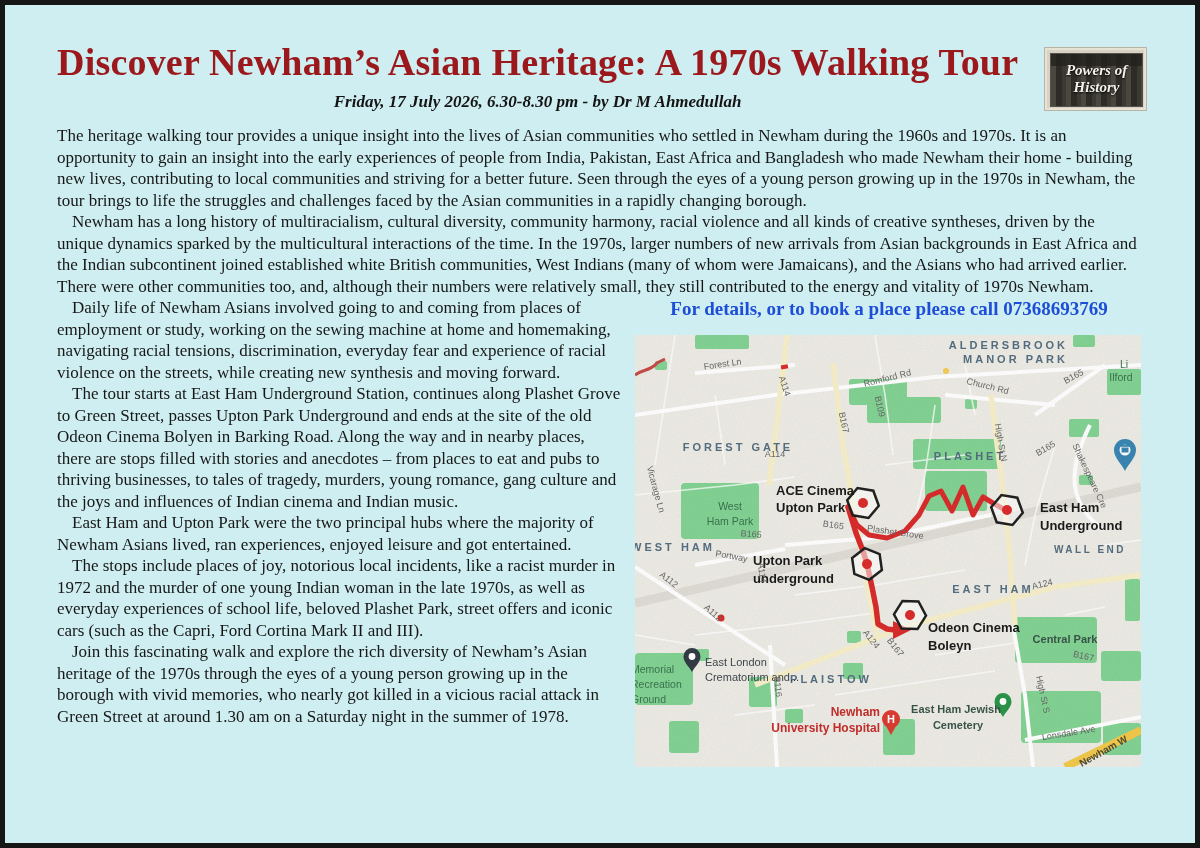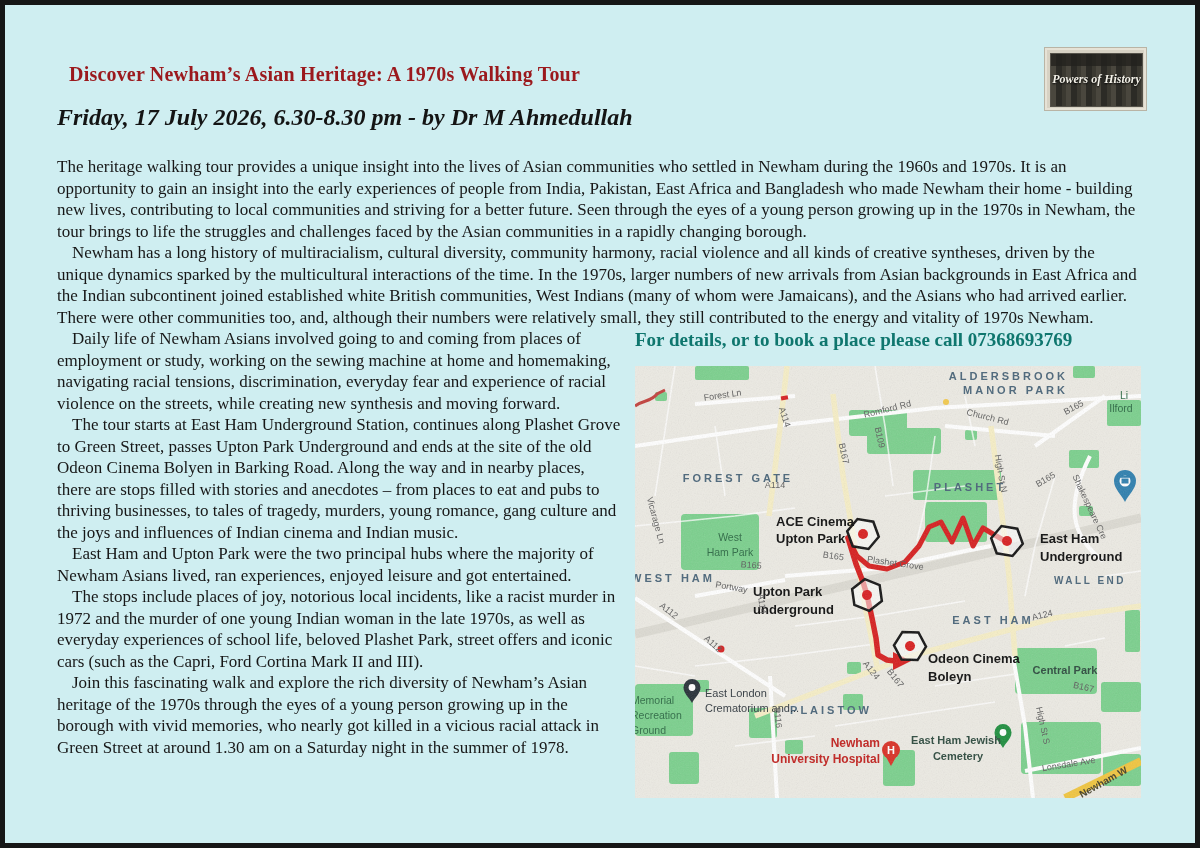--- a/index.html
+++ b/index.html
@@ -1,39 +1,39 @@
 <!DOCTYPE html>
 <html><head>
 <meta charset="utf-8">
 <style>
   html,body{margin:0;padding:0;background:#ffffff;}
   .page{position:relative;width:1200px;height:848px;box-sizing:border-box;
         border:5px solid #161616;background:#cfeef1;overflow:hidden;
         font-family:"Liberation Serif",serif;}
   .header{display:flex;justify-content:space-between;align-items:flex-start;
           margin:40px 48px 0 52px;}
-  .title{font-size:20px;font-weight:700;color:#9b191d;margin:12px;line-height:34px;
+  .title{font-size:38px;font-weight:700;color:#9b191d;margin:0;line-height:34px;
          font-family:"Liberation Serif",serif;letter-spacing:.2px;}
-  .subtitle{font-size:24px;font-weight:700;font-style:italic;color:#141414;margin-top:13px;}
+  .subtitle{font-size:17px;font-weight:700;font-style:italic;color:#141414;margin-top:13px;text-align:center;}
   .logo{width:103px;height:64px;background:#d7d2c4;border:1px solid #b9b4a5;
         box-shadow:0 0 0 2px #e6e2d6 inset;padding:5px;box-sizing:border-box;flex:none;
         margin-top:2px;}
   .logo-inner{position:relative;width:100%;height:100%;overflow:hidden;
         background:repeating-linear-gradient(90deg,#4a473e 0 5px,#2c2b26 5px 11px,#3b3931 11px 15px);
         border:1px solid #55524a;}
   .logo-inner:before{content:"";position:absolute;left:0;top:0;right:0;height:12px;
         background:#23221e;opacity:.8;}
   .logo-text{position:absolute;left:0;right:0;top:50%;transform:translateY(-54%);
         text-align:center;color:#f3f1e8;font-style:italic;font-weight:700;
-        font-size:12px;font-family:"Liberation Serif",serif;text-shadow:0 1px 2px #000;}
-  .body{margin:25px 52px 0 52px;font-size:17px;line-height:21.5px;color:#171717;}
+        font-size:15px;font-family:"Liberation Serif",serif;text-shadow:0 1px 2px #000;}
+  .body{margin:13px 52px 0 52px;font-size:17px;line-height:21.5px;color:#171717;}
   .body p{margin:0;}
   .body p.ind{text-indent:15px;font-family:Liberation Serif, serif;}
   .map-panel{float:right;width:508px;margin:0 0 4px 14px;}
-  .booking{text-align:left;font-size:19px;font-weight:700;color:#0f766e;
+  .booking{text-align:center;font-size:19px;font-weight:700;color:#1d4ed8;
            margin:1px 0 15px 0;font-family:Liberation Serif, serif;}
   .map{position:relative;width:506px;height:432px;overflow:hidden;background:#eceae3;}
   .map svg{display:block;}
   
   .al{font:700 11px "Liberation Sans",sans-serif;fill:#4a6579;letter-spacing:3px;}
   .al-s{font:700 10px "Liberation Sans",sans-serif;fill:#4a6579;letter-spacing:2.5px;}
   .poi{font:700 13px "Liberation Sans",sans-serif;fill:#0e0e0e;}
   .poi-sm{font:400 11px "Liberation Sans",sans-serif;fill:#323a40;}
   .park{font:400 10.5px "Liberation Sans",sans-serif;fill:#2e6b45;}
   .hosp{font:700 12px "Liberation Sans",sans-serif;fill:#c1211e;}

